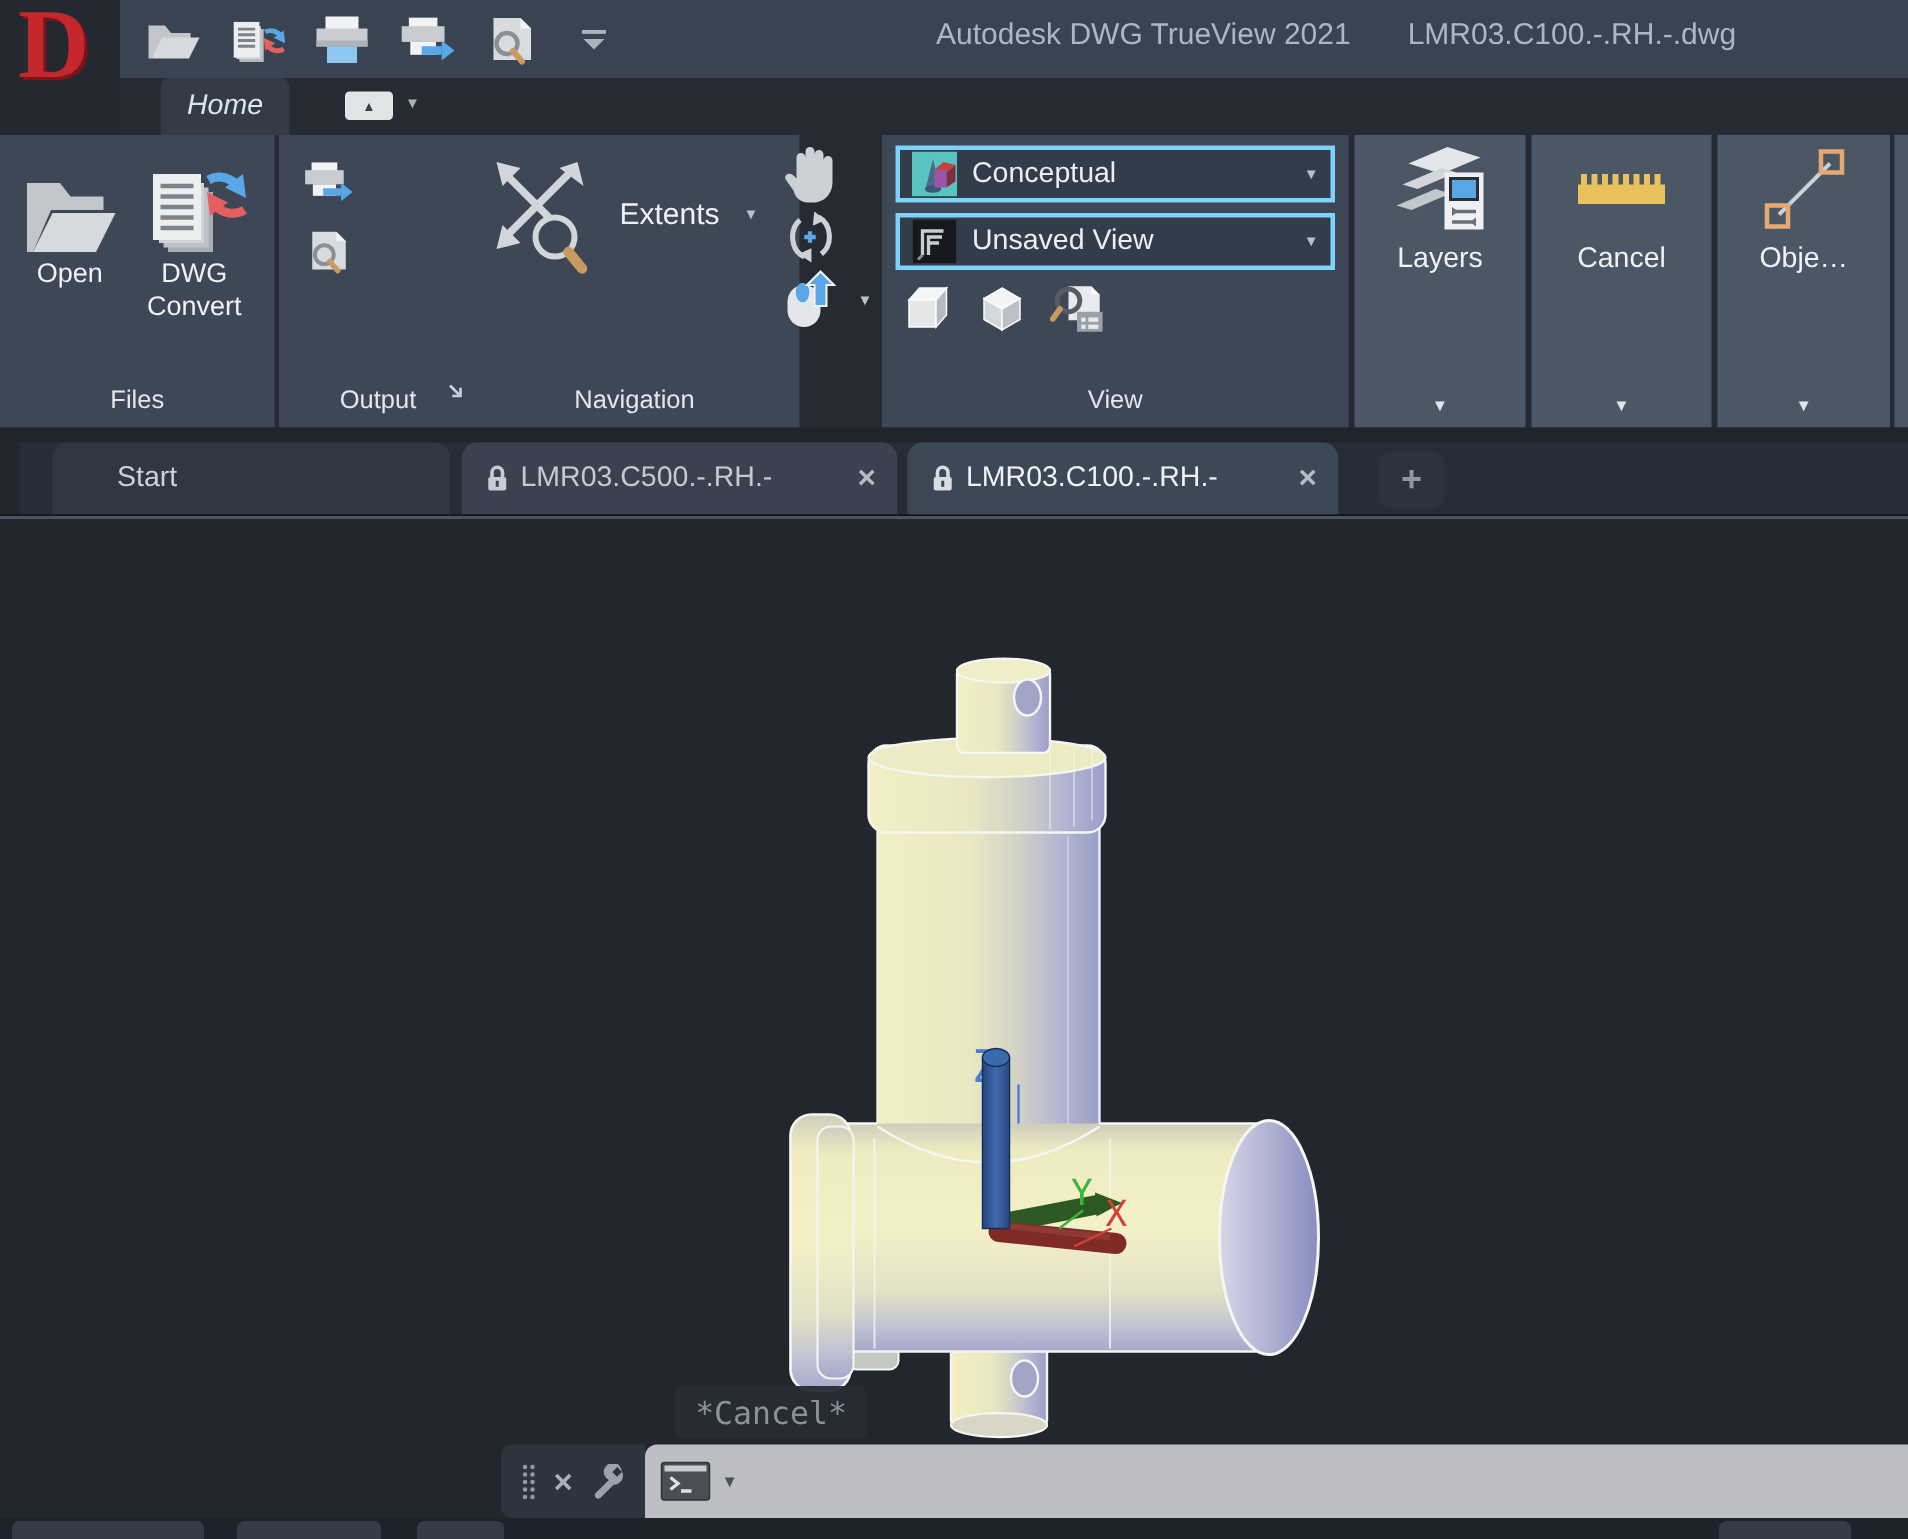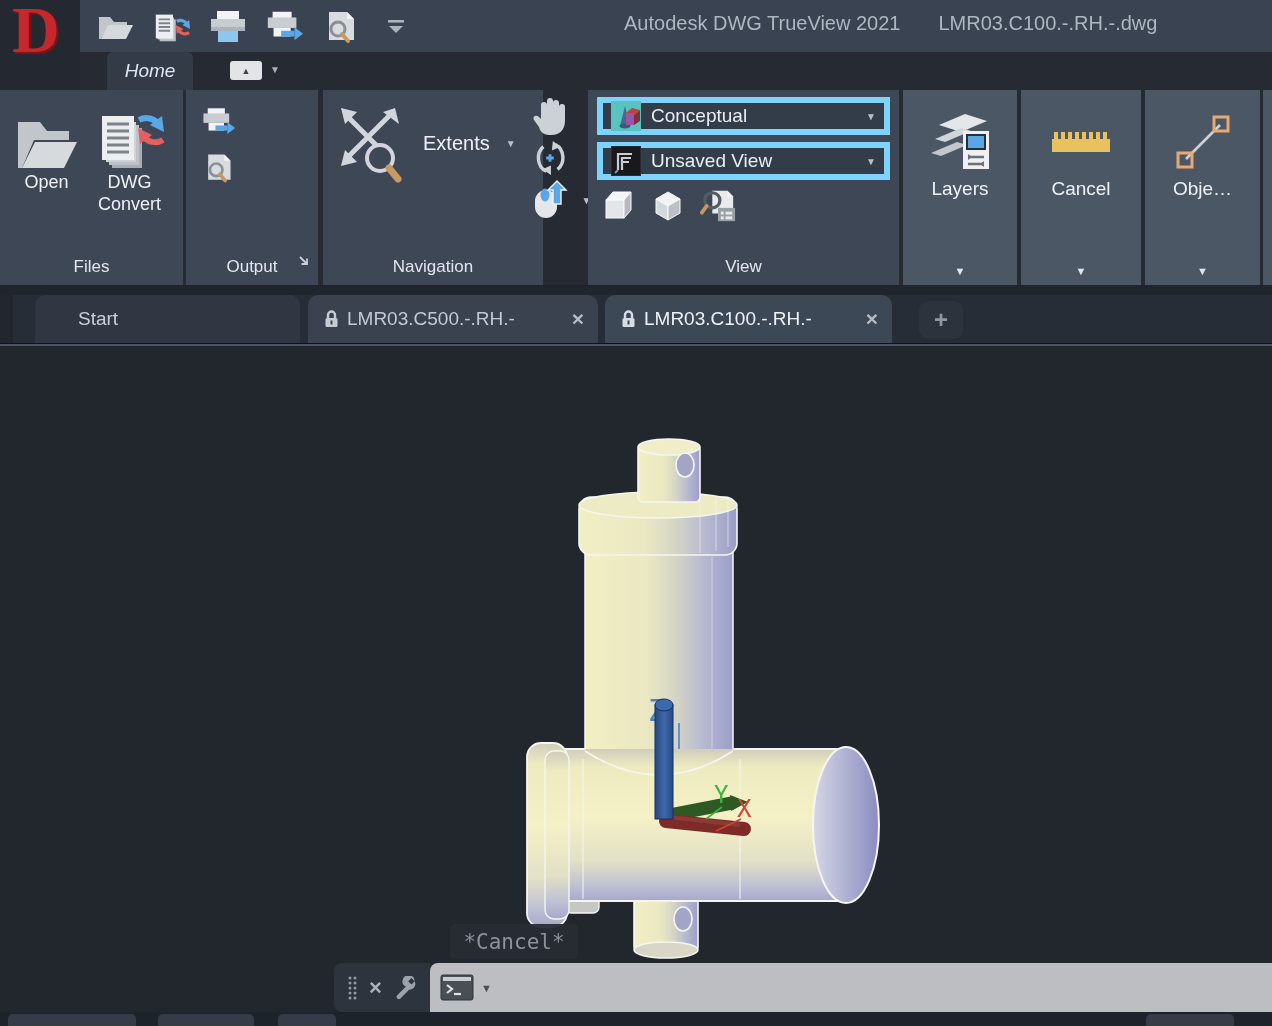--- a/index.html
+++ b/index.html
@@ -44,26 +44,26 @@
   .smallbtn { width:36px; height:32px; display:flex; align-items:center; justify-content:center; }
   .launcher { position:absolute; right:7px; bottom:8px; }
   .nav-body { display:flex; align-items:flex-start; padding:10px 6px 0 10px; }
   .nav-main { display:flex; align-items:center; gap:8px; }
   .nav-label { color:#eef2f6; font-size:20px; margin-left:6px; }
   .ddchevron { color:#b9c0c8; font-size:10px; margin-left:8px; }
   .nav-col { margin-left:16px; display:flex; flex-direction:column; gap:10px; align-items:flex-start; }
   .nav-col .row { display:flex; align-items:center; gap:6px; }
   .view-body { display:flex; flex-direction:column; }
   .dropdown {
-    height:38px; margin:7px 9px 0 9px; background:#333d4a; border:6px solid #7dd3fc;
+    height:38px; margin:7px 9px 0 9px; background:#333d4a; border:3px solid #7dd3fc;
     display:flex; align-items:center; padding:0 8px; gap:10px; color:#e9eef4; font-size:19px;
   }
   .dropdown .flex { flex:1; }
   .view-icons { display:flex; gap:14px; padding:10px 0 0 12px; }
-  .tallbtn { flex:1; display:flex; flex-direction:column; align-items:center; color:#eef2f6; font-size:19px; padding-top:16px; }
+  .tallbtn { flex:1; display:flex; flex-direction:column; align-items:center; color:#eef2f6; font-size:19px; padding-top:0; }
   .tallbtn .ticon { height:72px; display:flex; align-items:center; justify-content:center; }
   .tallbtn .spacer { flex:1; }
   .tallbtn .chev { color:#dfe4ea; font-size:11px; padding-bottom:8px; }
   
   .gapband { position:absolute; top:285px; left:0; width:1272px; height:10px; background:#20252d; }
   .tabstrip { position:absolute; top:295px; left:13px; width:1272px; height:48px; background:#272d36; }
   .doc-tab { position:absolute; top:0; height:48px; border-radius:10px 10px 0 0; display:flex; align-items:center; font-size:19px; }
   .tab-start { left:22px; width:265px; background:#303742; color:#ccd2da; padding-left:43px; }
   .tab-c500 { left:295px; width:290px; background:#39424e; color:#c3cad2; padding:0 14px 0 16px; gap:8px; }
   .tab-c100 { left:592px; width:287px; background:#3d4857; color:#eef2f6; padding:0 14px 0 16px; gap:8px; }
@@ -225,21 +225,21 @@
     <div class="panel-label">
       <span>Output</span>
       <span class="launcher">
         <svg width="13" height="13" viewBox="0 0 13 13">
           <path d="M2 2 L9 9 M9 3.5 V9 H3.5" stroke="#c9cfd6" stroke-width="1.8" fill="none"></path>
         </svg>
       </span>
     </div>
   </div>
 
-  <div class="panel" style="left:323px; width:220px;">
+  <div class="panel" style="left:313px; width:220px;">
     <div class="panel-body nav-body">
       <div class="nav-main">
         <svg width="76" height="86" viewBox="0 0 76 86">
           <path d="M14 16 L56 58 M56 16 L14 58" stroke="#d2d6db" stroke-width="5"></path>
           <polygon points="8,8 24,12 12,24" fill="#d2d6db"></polygon>
           <polygon points="62,8 66,24 50,12" fill="#d2d6db"></polygon>
           <polygon points="8,66 12,50 24,62" fill="#d2d6db"></polygon>
           <circle cx="47" cy="58" r="13" fill="#3d4756" stroke="#d2d6db" stroke-width="4"></circle>
           <path d="M56 68 l9 11" stroke="#c89a62" stroke-width="7" stroke-linecap="round"></path>
         </svg>

